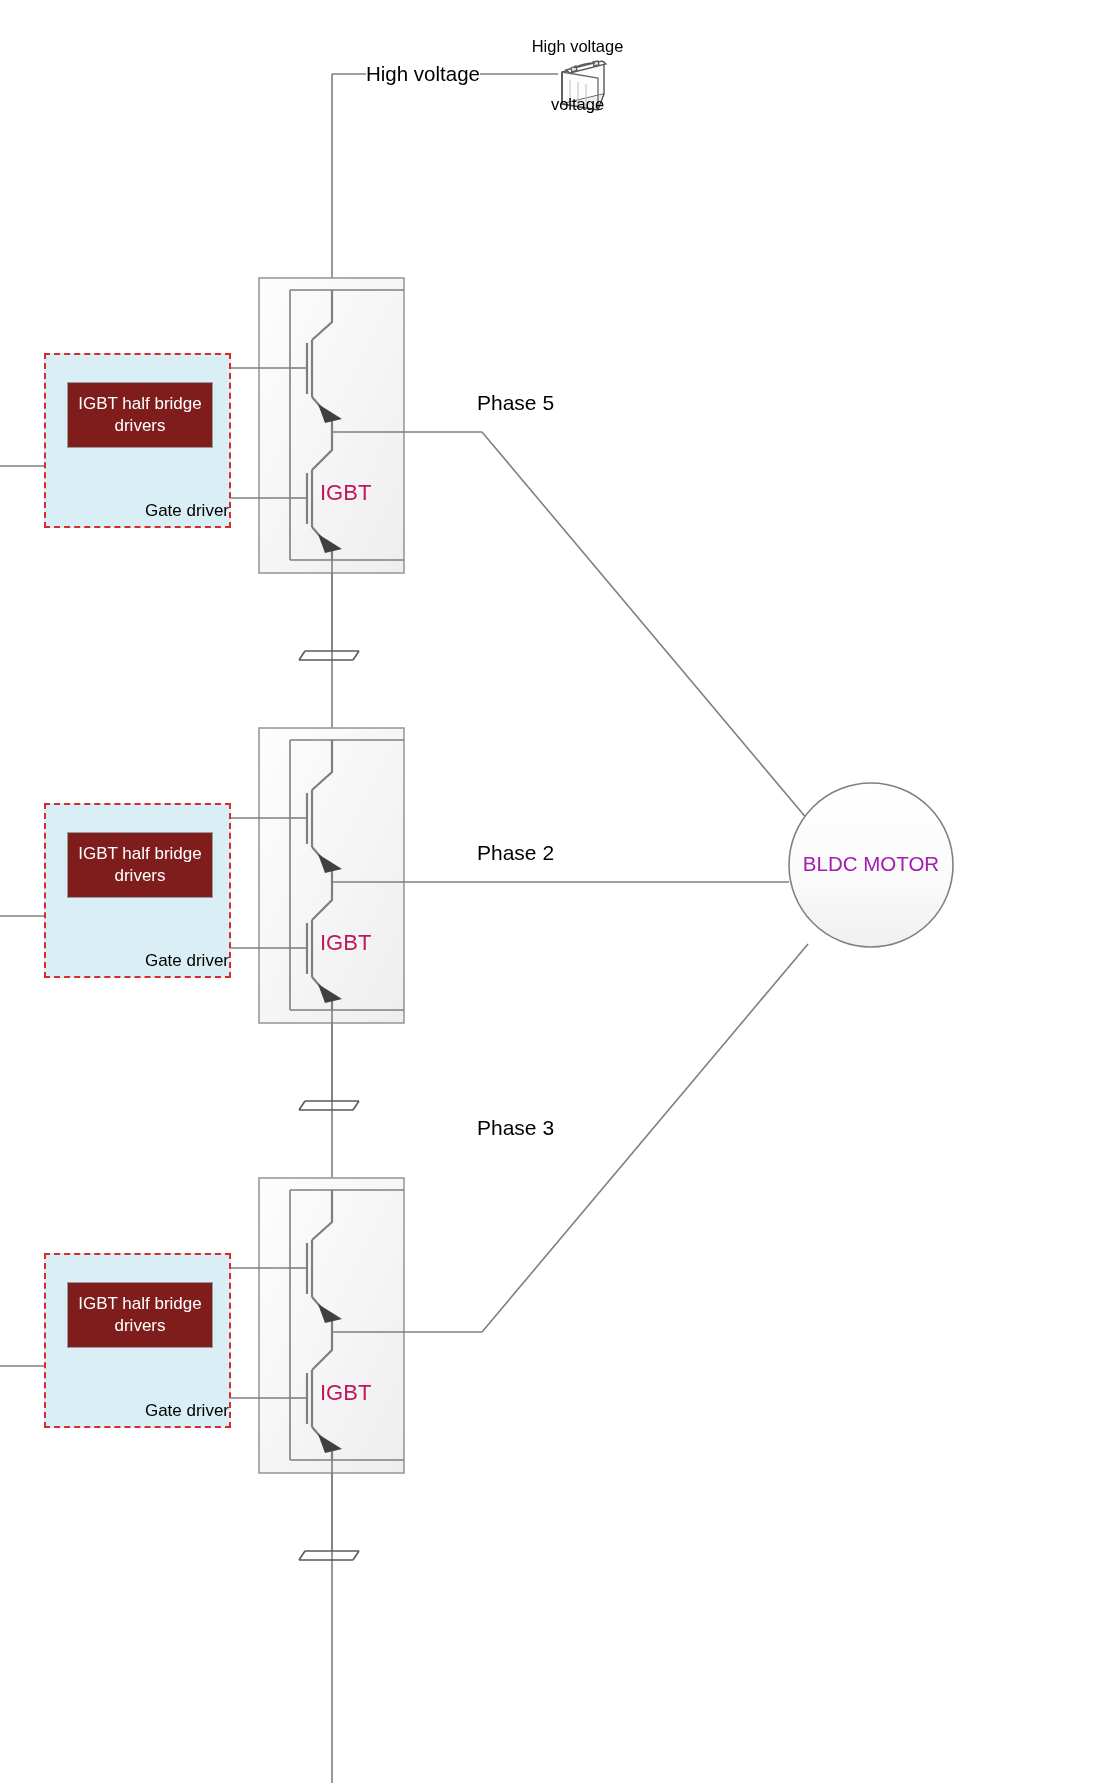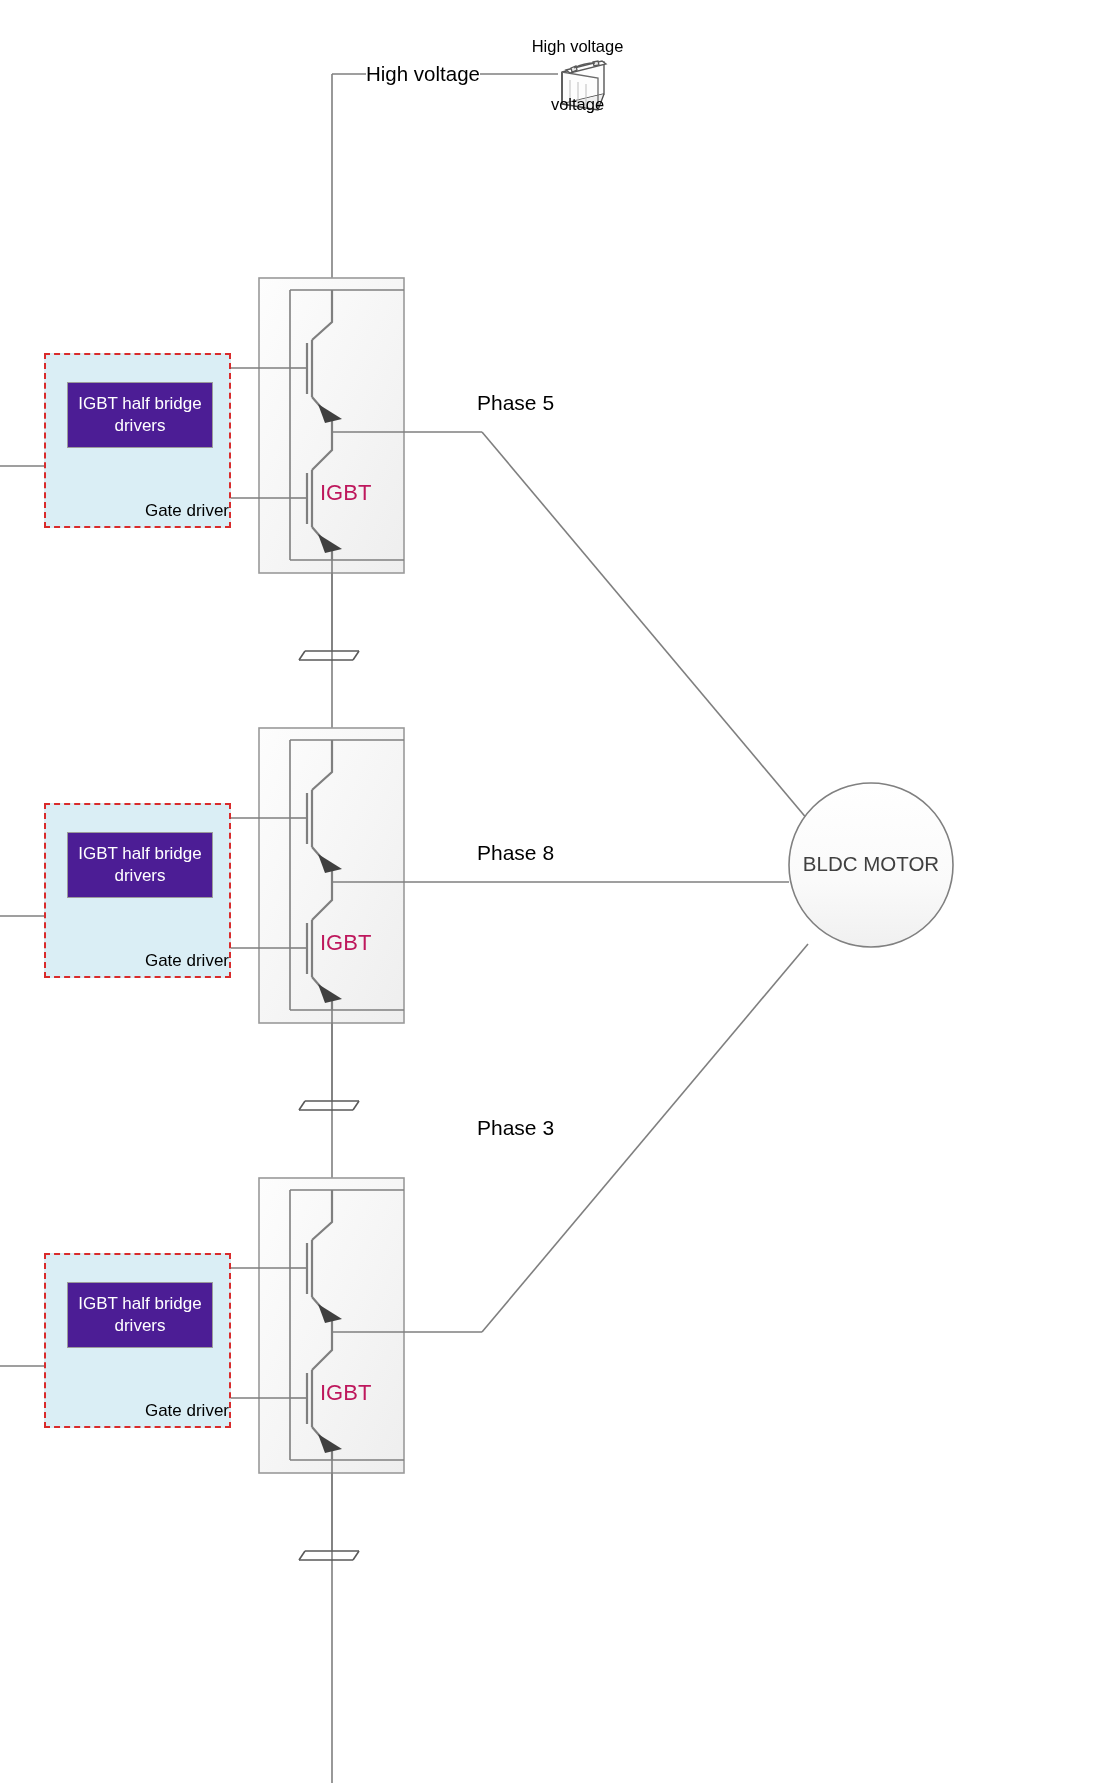--- a/index.html
+++ b/index.html
@@ -74,35 +74,35 @@
   .lbl-phase {
     font-size: 21px;
     color: #000;
   }
   .lbl-igbt {
     font-size: 22px;
     color: #be185d;
   }
   .lbl-motor {
     font-size: 20.5px;
-    color: #404040;
+    color: #a21caf;
     text-align: center;
     width: 100%;
   }
   
   .gd-outer {
     position: absolute;
     box-sizing: border-box;
     background: #daeef5;
     border: 2px dashed #d92b2b;
   }
   .gd-inner {
     position: absolute;
     box-sizing: border-box;
-    background: #4c1d95;
+    background: #7f1d1d;
     border: 1.5px solid #9b9b9b;
     color: #ffffff;
     font-size: 17px;
     text-align: center;
     display: flex;
     align-items: center;
     justify-content: center;
     line-height: 1.3;
     padding: 0 6px;
   }
@@ -311,21 +311,21 @@
     <div class="gd-inner" style="left:21px; top:27px; width:146px; height:66px;">
       <div>
         <div>IGBT half bridge</div>
         <div>drivers</div>
       </div>
     </div>
     <div class="gd-caption" style="top:146px;">Gate driver</div>
   </div>
 
   <div class="lbl lbl-igbt" style="left:320px; top:930px;">IGBT</div>
-  <div class="lbl lbl-phase" style="left:477px; top:841px;">Phase 8</div>
+  <div class="lbl lbl-phase" style="left:477px; top:841px;">Phase 2</div>
 
   <div class="gd-outer" style="left:44px; top:1253px; width:187px; height:175px;">
     <div class="gd-inner" style="left:21px; top:27px; width:146px; height:66px;">
       <div>
         <div>IGBT half bridge</div>
         <div>drivers</div>
       </div>
     </div>
     <div class="gd-caption" style="top:146px;">Gate driver</div>
   </div>

